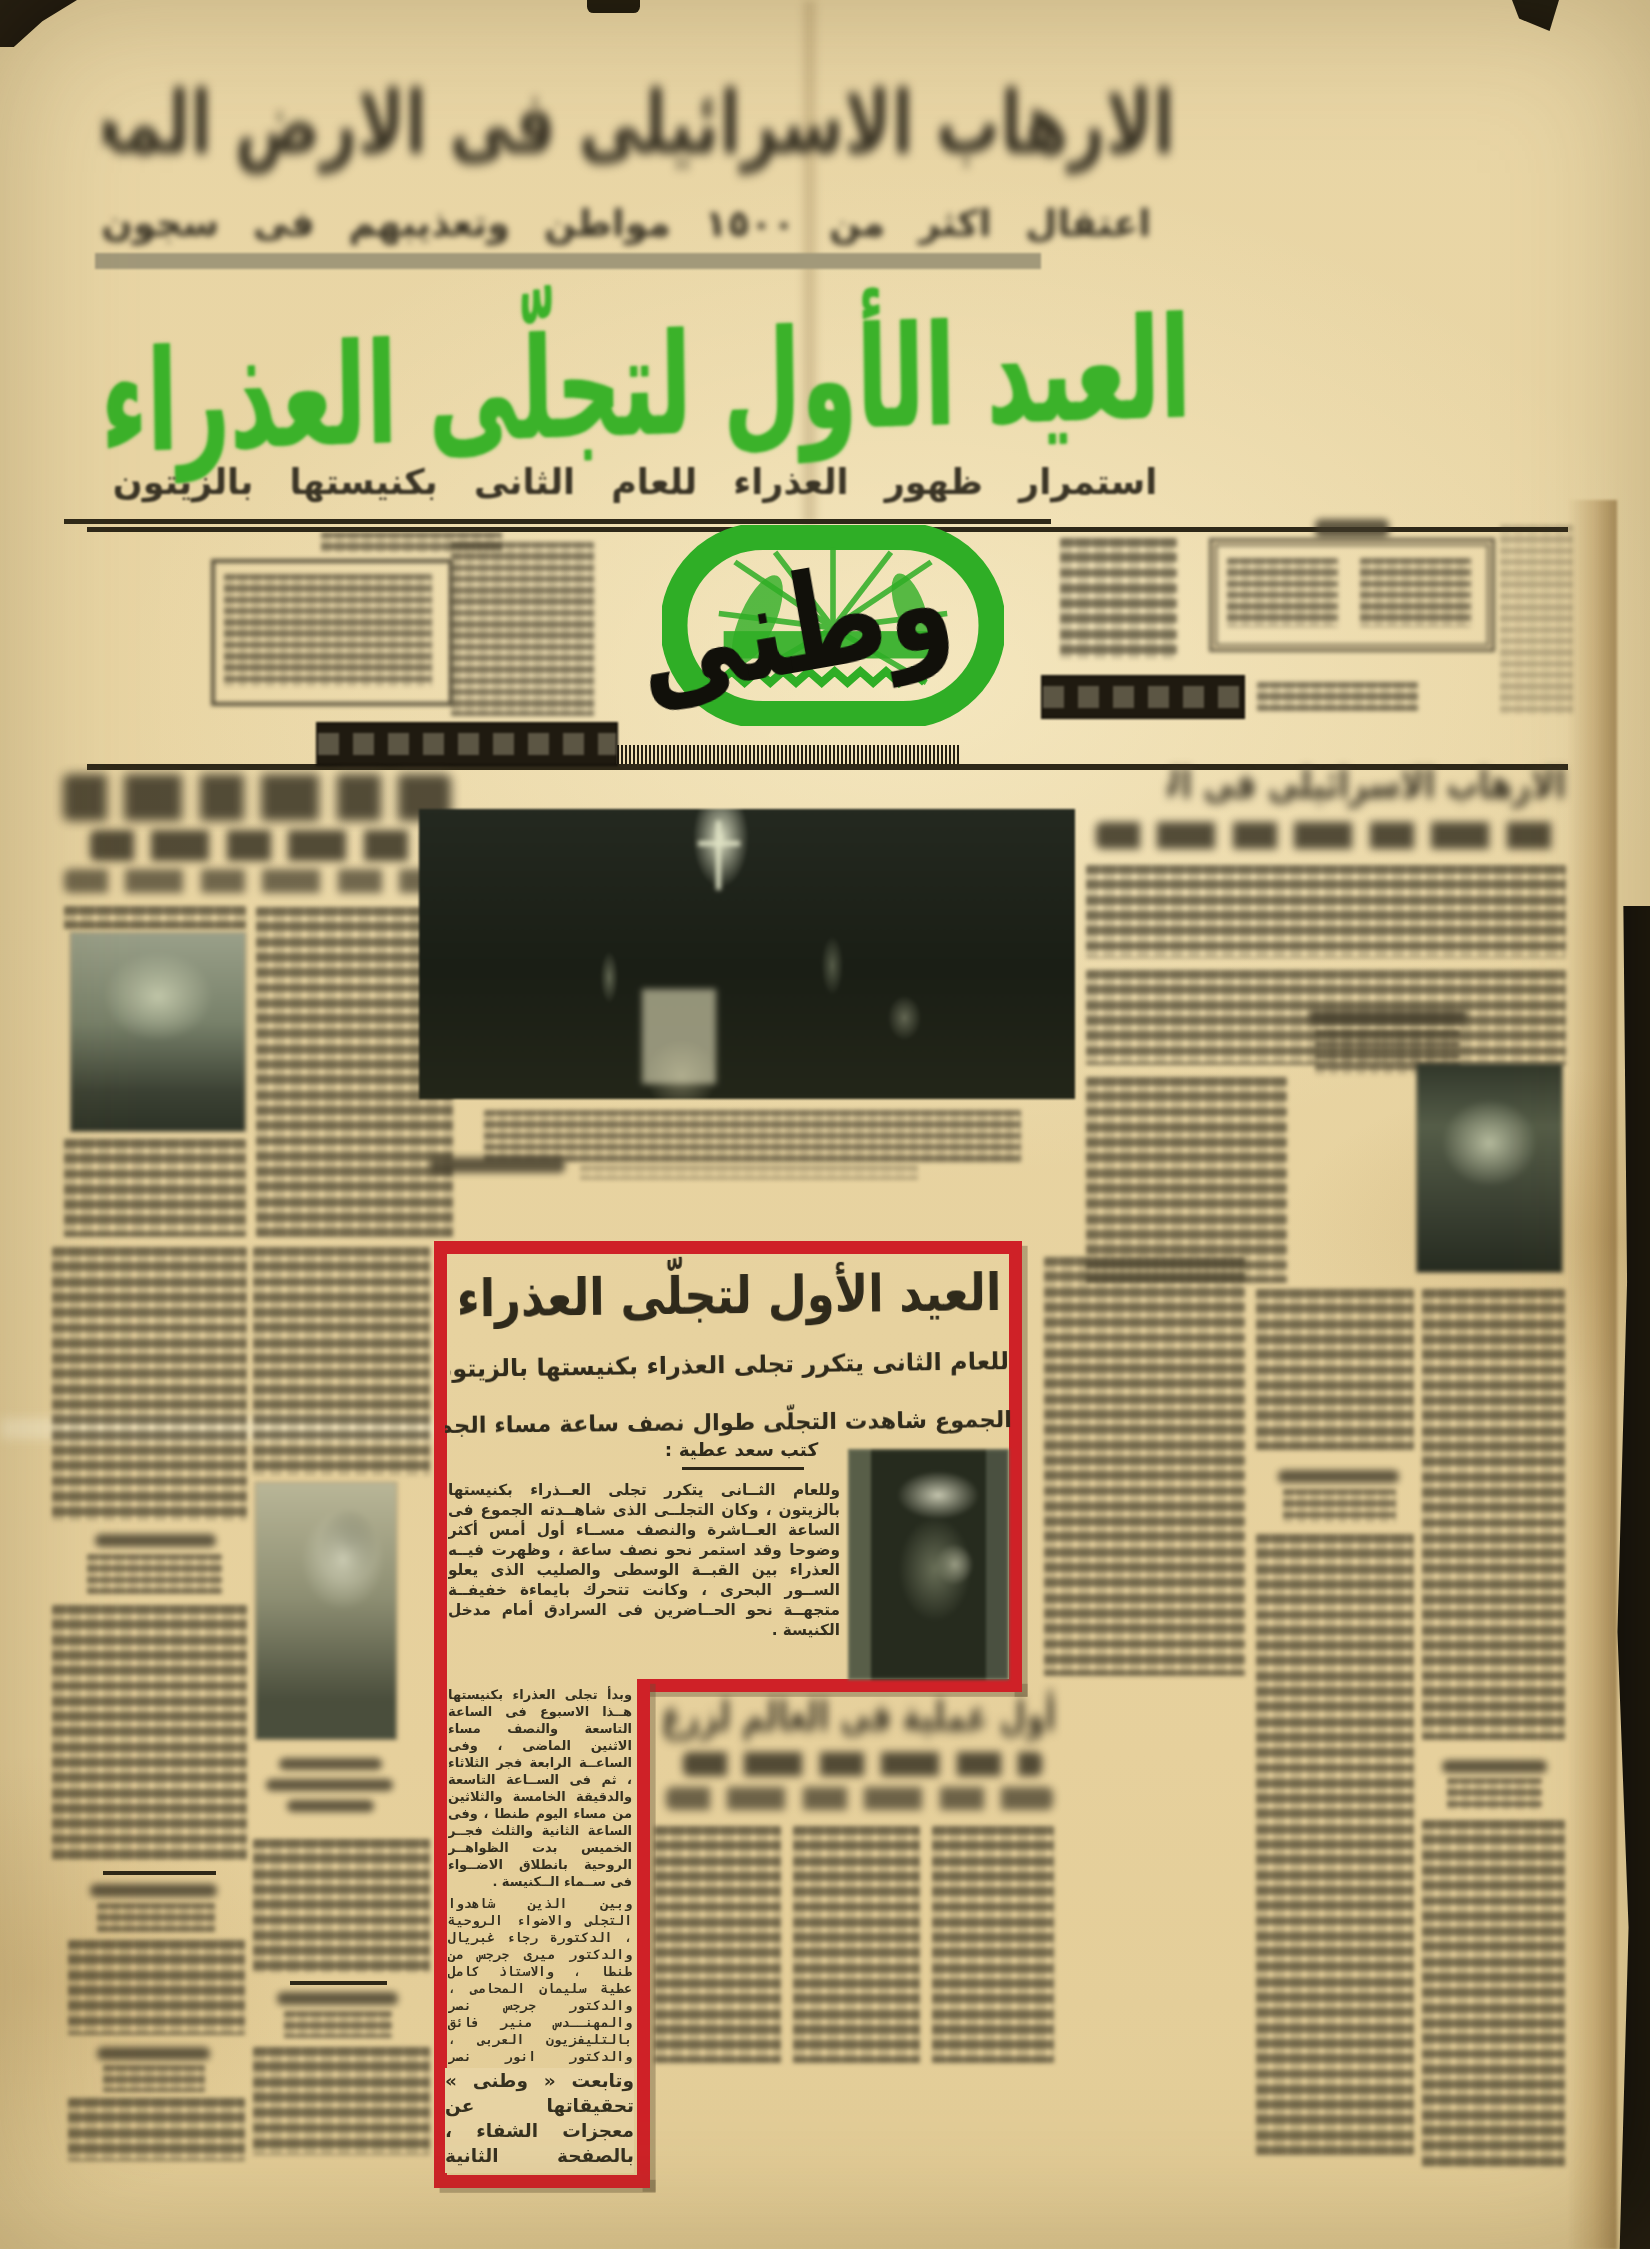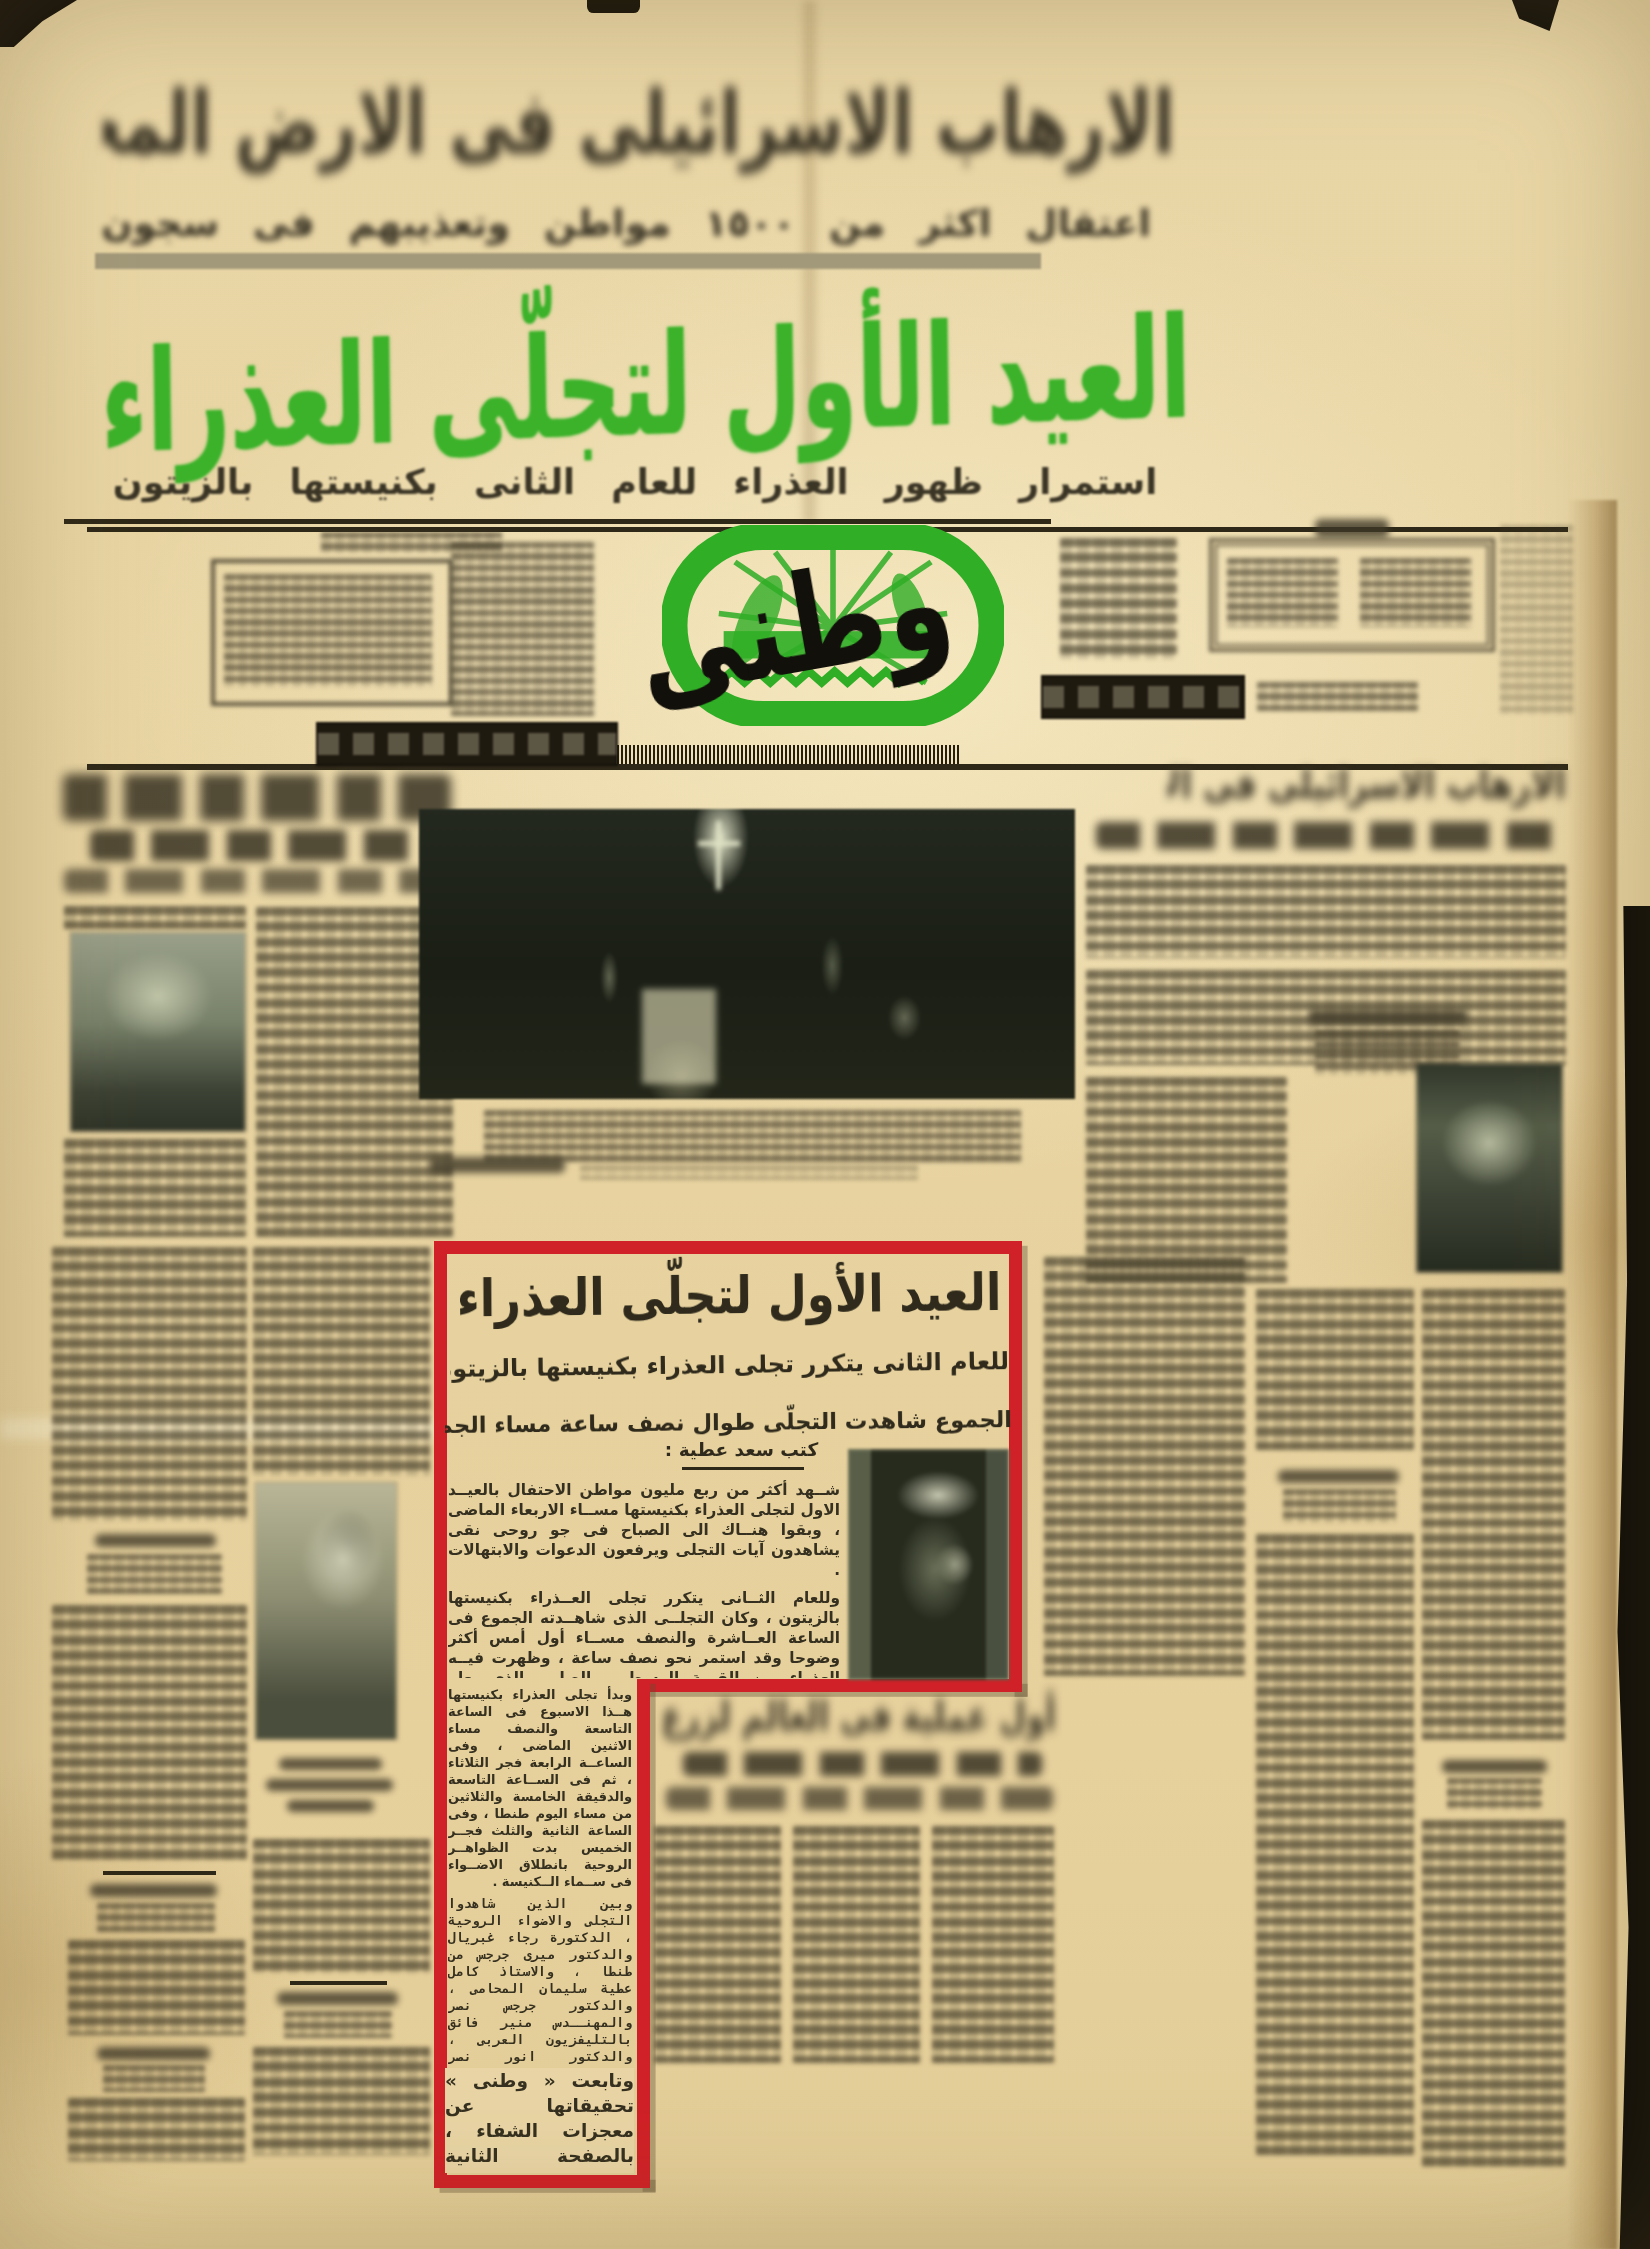--- a/index.html
+++ b/index.html
@@ -197,21 +197,20 @@
   <div class="abs redbar shadowed" style="left:637px;top:1679px;width:13px;height:508px;"></div>
   <div class="abs redbar shadowed" style="left:434px;top:2175px;width:216px;height:13px;"></div>
 
   <div class="abs feat" style="left:451px;top:1259px;width:556px;height:77px;font-size:45px;line-height:74px;text-align:center;transform:scaleY(1.15) rotate(-.6deg);filter:blur(0.4px);white-space:nowrap;overflow:hidden;">العيد الأول لتجلّى العذراء</div>
   <div class="abs feat" style="left:450px;top:1344px;width:559px;height:45px;font-size:24px;line-height:42px;text-align:center;transform:rotate(-.8deg);filter:blur(0.3px);white-space:nowrap;overflow:hidden;">للعام الثانى يتكرر تجلى العذراء بكنيستها بالزيتون</div>
   <div class="abs feat" style="left:445px;top:1402px;width:567px;height:42px;font-size:22.6px;line-height:40px;text-align:center;transform:rotate(-.6deg);filter:blur(0.3px);white-space:nowrap;overflow:hidden;">الجموع شاهدت التجلّى طوال نصف ساعة مساء الجمعة الماضى</div>
   <div class="abs feat" style="left:645px;top:1438px;width:193px;height:26px;font-size:18.5px;line-height:24px;text-align:center;">كتب سعد عطية :</div>
   <div class="abs rule" style="left:682px;top:1467px;width:122px;height:3.2px;"></div>
 
   <div class="abs feat-body" style="left:448px;top:1480px;width:392px;height:198px;font-size:15.3px;line-height:20px;overflow:hidden;">
-    <p style="margin:0 0 8px;">شــهد أكثر من ربع مليون مواطن الاحتفال بالعيــد الاول لتجلى العذراء بكنيستها مســاء الاربعاء الماضى ، وبقوا هنــاك الى الصباح فى جو روحى نقى يشاهدون آيات التجلى ويرفعون الدعوات والابتهالات .</p>
     <p style="margin:0;">وللعام الثــانى يتكرر تجلى العــذراء بكنيستها بالزيتون ، وكان التجلــى الذى شاهــدته الجموع فى الساعة العــاشرة والنصف مســاء أول أمس أكثر وضوحا وقد استمر نحو نصف ساعة ، وظهرت فيــه العذراء بين القبــة الوسطى والصليب الذى يعلو الســور البحرى ، وكانت تتحرك بايماءة خفيفــة متجهــة نحو الحــاضرين فى السرادق أمام مدخل الكنيسة .</p>
   </div>
 
   <div class="abs photo" style="left:848px;top:1449px;width:161px;height:231px;background:
         radial-gradient(ellipse 34% 14% at 56% 20%, rgba(212,212,188,.9), rgba(212,212,188,0) 75%),
         radial-gradient(ellipse 30% 30% at 54% 52%, rgba(120,126,100,.8), rgba(120,126,100,0) 75%),
         radial-gradient(ellipse 16% 12% at 66% 50%, rgba(190,190,165,.85), rgba(190,190,165,0) 75%),
         linear-gradient(90deg,#585e48 0 14%, #262b1e 14% 86%, #4a5040 86%);
         filter:blur(1.6px);box-shadow:inset 0 0 0 2.4px rgba(150,150,120,.25);"></div>
 

